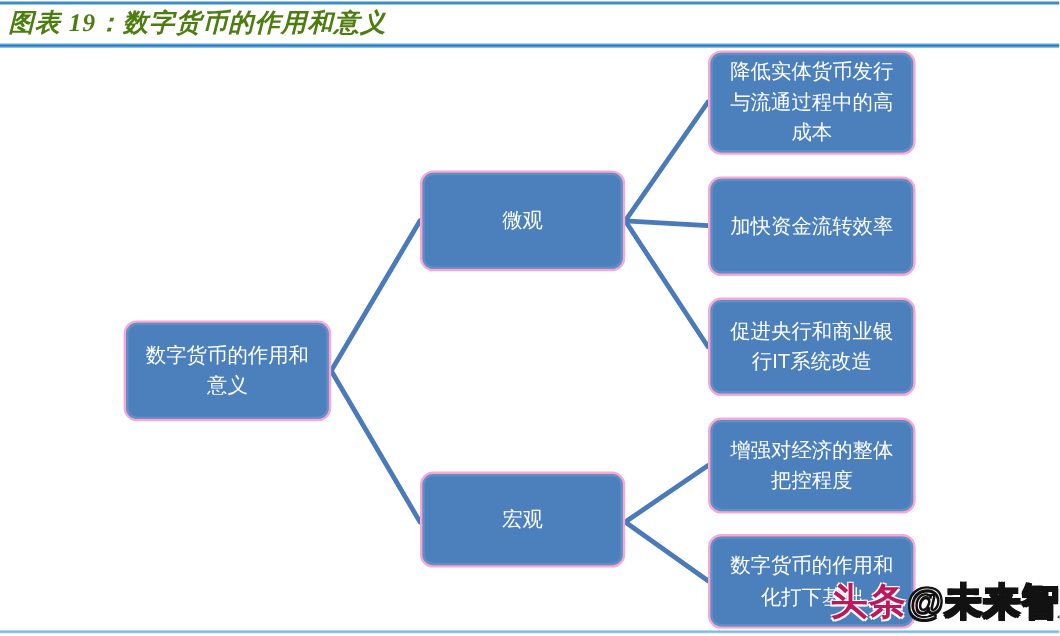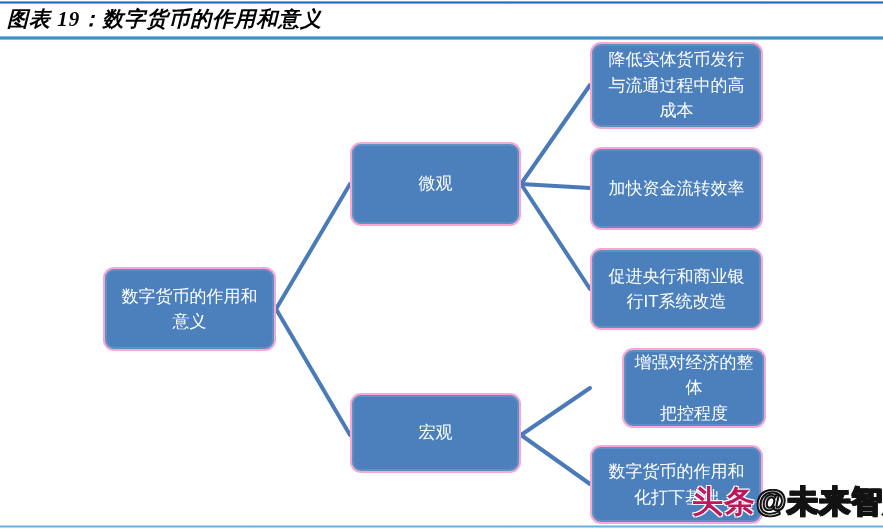--- a/index.html
+++ b/index.html
@@ -30,21 +30,21 @@
     background: linear-gradient(#cfeafa, #6fb0da 50%, #cfeafa);
   }
   
   .title {
     position: absolute;
     left: 7px; top: 5px;
     font-family: "Liberation Serif", "DejaVu Serif", serif;
     font-size: 21px;
     font-weight: bold;
     font-style: italic;
-    color: #000000;
+    color: #4d7c0f;
     letter-spacing: 1px;
     white-space: nowrap;
   }
   
   .connectors {
     position: absolute;
     left: 0; top: 0;
     width: 883px; height: 530px;
   }
   .connectors line {
@@ -69,21 +69,21 @@
     justify-content: center;
     white-space: pre-line;
     padding: 4px 8px;
   }
   .node-root  { left: 103px; top: 267px; width: 173px; height: 84px; }
   .node-micro { left: 350px; top: 142px; width: 171px; height: 84px; }
   .node-macro { left: 350px; top: 393px; width: 171px; height: 80px; }
   .node-r1 { left: 590px; top:  42px; width: 173px; height: 87px; }
   .node-r2 { left: 590px; top: 147px; width: 173px; height: 83px; }
   .node-r3 { left: 590px; top: 248px; width: 173px; height: 82px; }
-  .node-r4 { left: 590px; top: 348px; width: 144px; height: 80px; margin-left: 32px; }
+  .node-r4 { left: 590px; top: 348px; width: 173px; height: 80px; }
   .node-r5 { left: 590px; top: 445px; width: 173px; height: 79px; }
   
   .watermark {
     position: absolute;
     left: 692px; top: 481px;
     font-size: 31px;
     font-weight: bold;
     white-space: nowrap;
     letter-spacing: 1px;
   }

